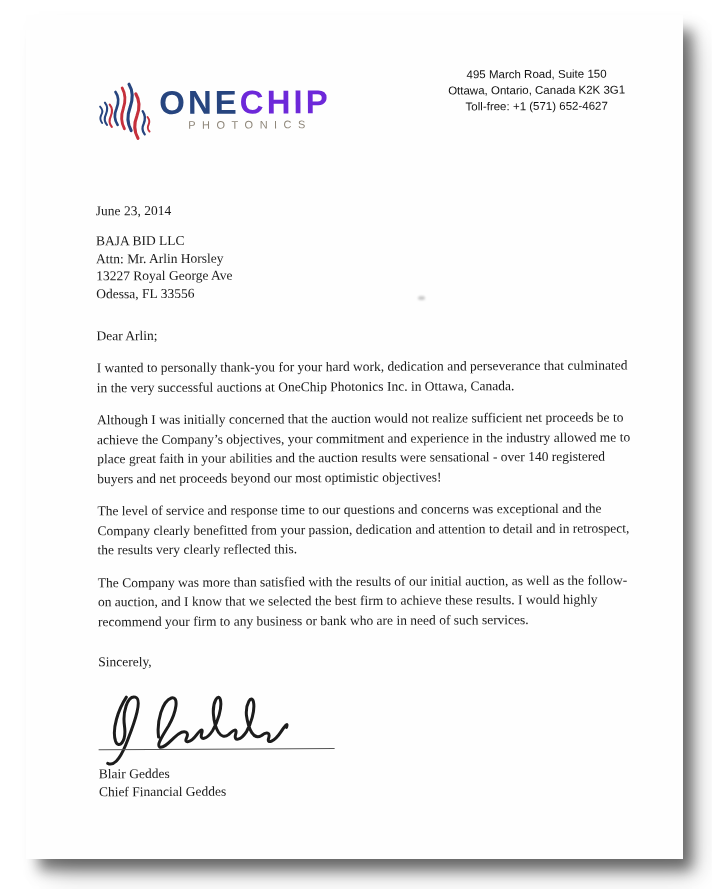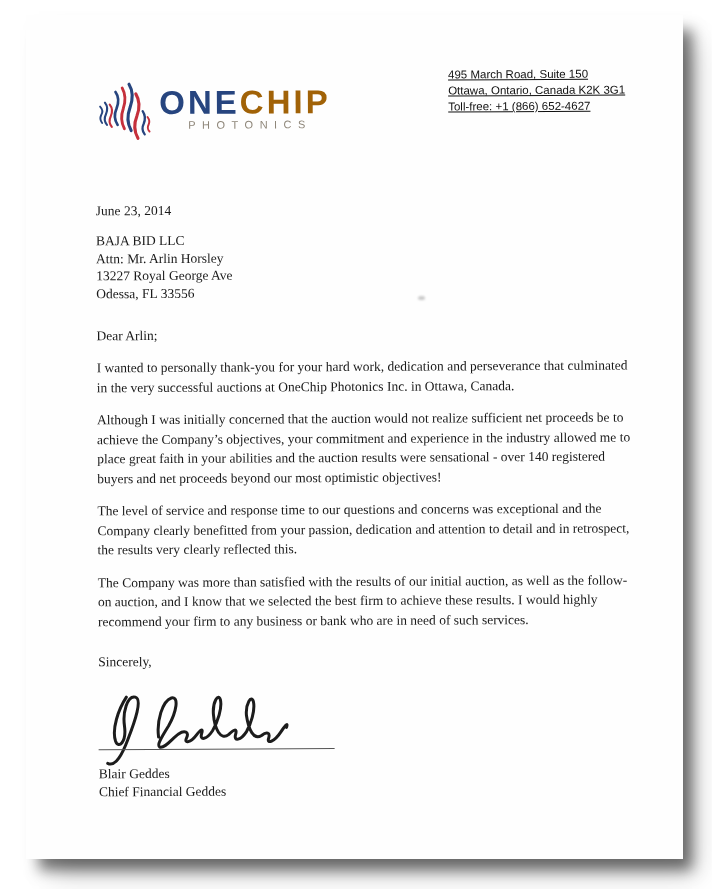--- a/index.html
+++ b/index.html
@@ -31,31 +31,31 @@
   .logo-waves { width: 58px; height: 80px; flex: 0 0 auto; }
   .wave-blue { stroke: #27457f; fill: none; stroke-linecap: round; }
   .wave-red  { stroke: #c5303c; fill: none; stroke-linecap: round; }
   .logo-textcol { margin-left: 6px; margin-top: 12px; }
   .brand {
     font-family: "Liberation Sans", sans-serif;
     font-weight: bold; font-size: 33px; letter-spacing: 3px;
     line-height: 1;
   }
   .brand-one  { color: #27457f; }
-  .brand-chip { color: #a16207; }
+  .brand-chip { color: #6d28d9; }
   .brand-sub {
     font-family: "Liberation Sans", sans-serif;
     font-size: 11px; letter-spacing: 6.5px; color: #8e8679;
     text-align: center; padding-left: 10px;
   }
 
   .contact {
     font-family: "Liberation Sans", sans-serif;
     font-size: 11.5px; line-height: 16px;
-    text-align: left; color: #111; margin-top: 2px; text-decoration: underline;
+    text-align: center; color: #111; margin-top: 2px;
   }
   .contact .website { margin-top: 12px; }
 
   
   .date { margin-top: 47px; font-size: 13.5px; line-height: 19px; }
   .recipient { margin-top: 12px; font-size: 13.5px; line-height: 17.5px; }
   .salutation { margin-top: 24px; font-size: 13.5px; line-height: 19px; }
   .body-par { margin-top: 13px; font-size: 13.5px; line-height: 19.5px; width: 537px; }
   .closing { margin-top: 21px; font-size: 13.5px; line-height: 19px; }
 
@@ -98,21 +98,21 @@
             <div class="brand">
               <span class="brand-one">ONE</span><span class="brand-chip">CHIP</span>
             </div>
             <div class="brand-sub">PHOTONICS</div>
           </div>
         </div>
 
         <div class="contact">
           <div>495 March Road, Suite 150</div>
           <div>Ottawa, Ontario, Canada K2K 3G1</div>
-          <div>Toll-free: +1 (866) 652-4627</div>
+          <div>Toll-free: +1 (571) 652-4627</div>
         </div>
       </div>
 
       <div class="date">June 23, 2014</div>
 
       <div class="recipient">
         <div>BAJA BID LLC</div>
         <div>Attn: Mr. Arlin Horsley</div>
         <div>13227 Royal George Ave</div>
         <div>Odessa, FL 33556</div>

